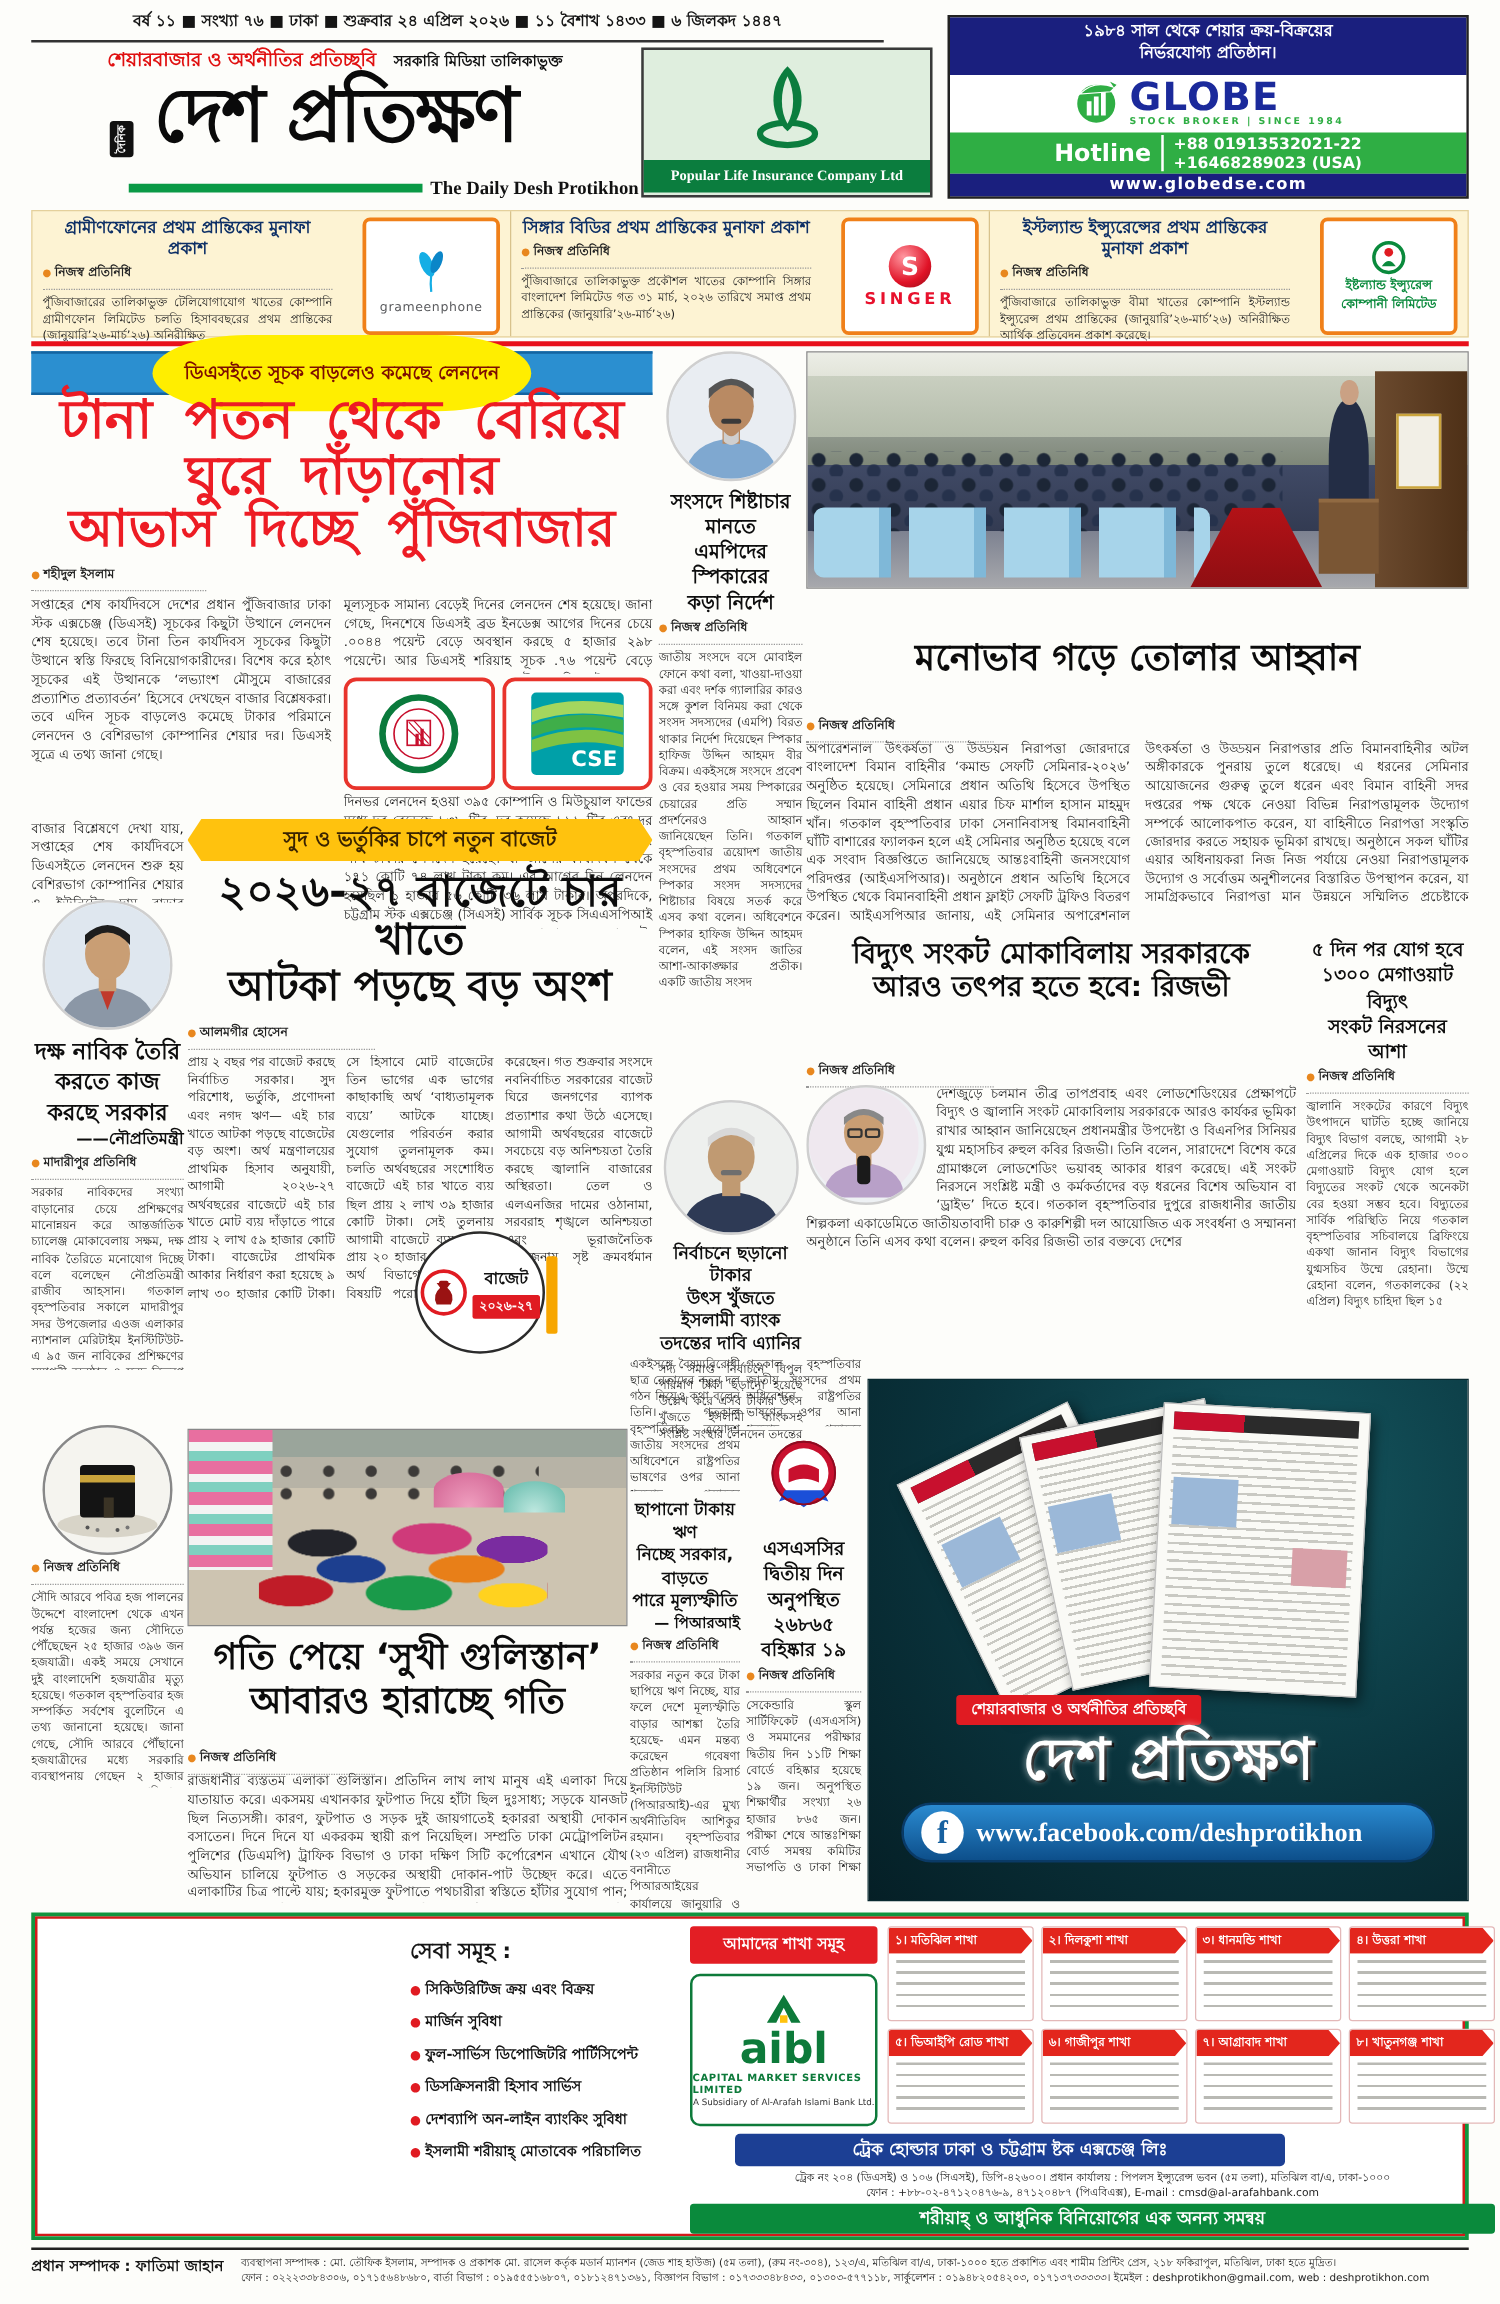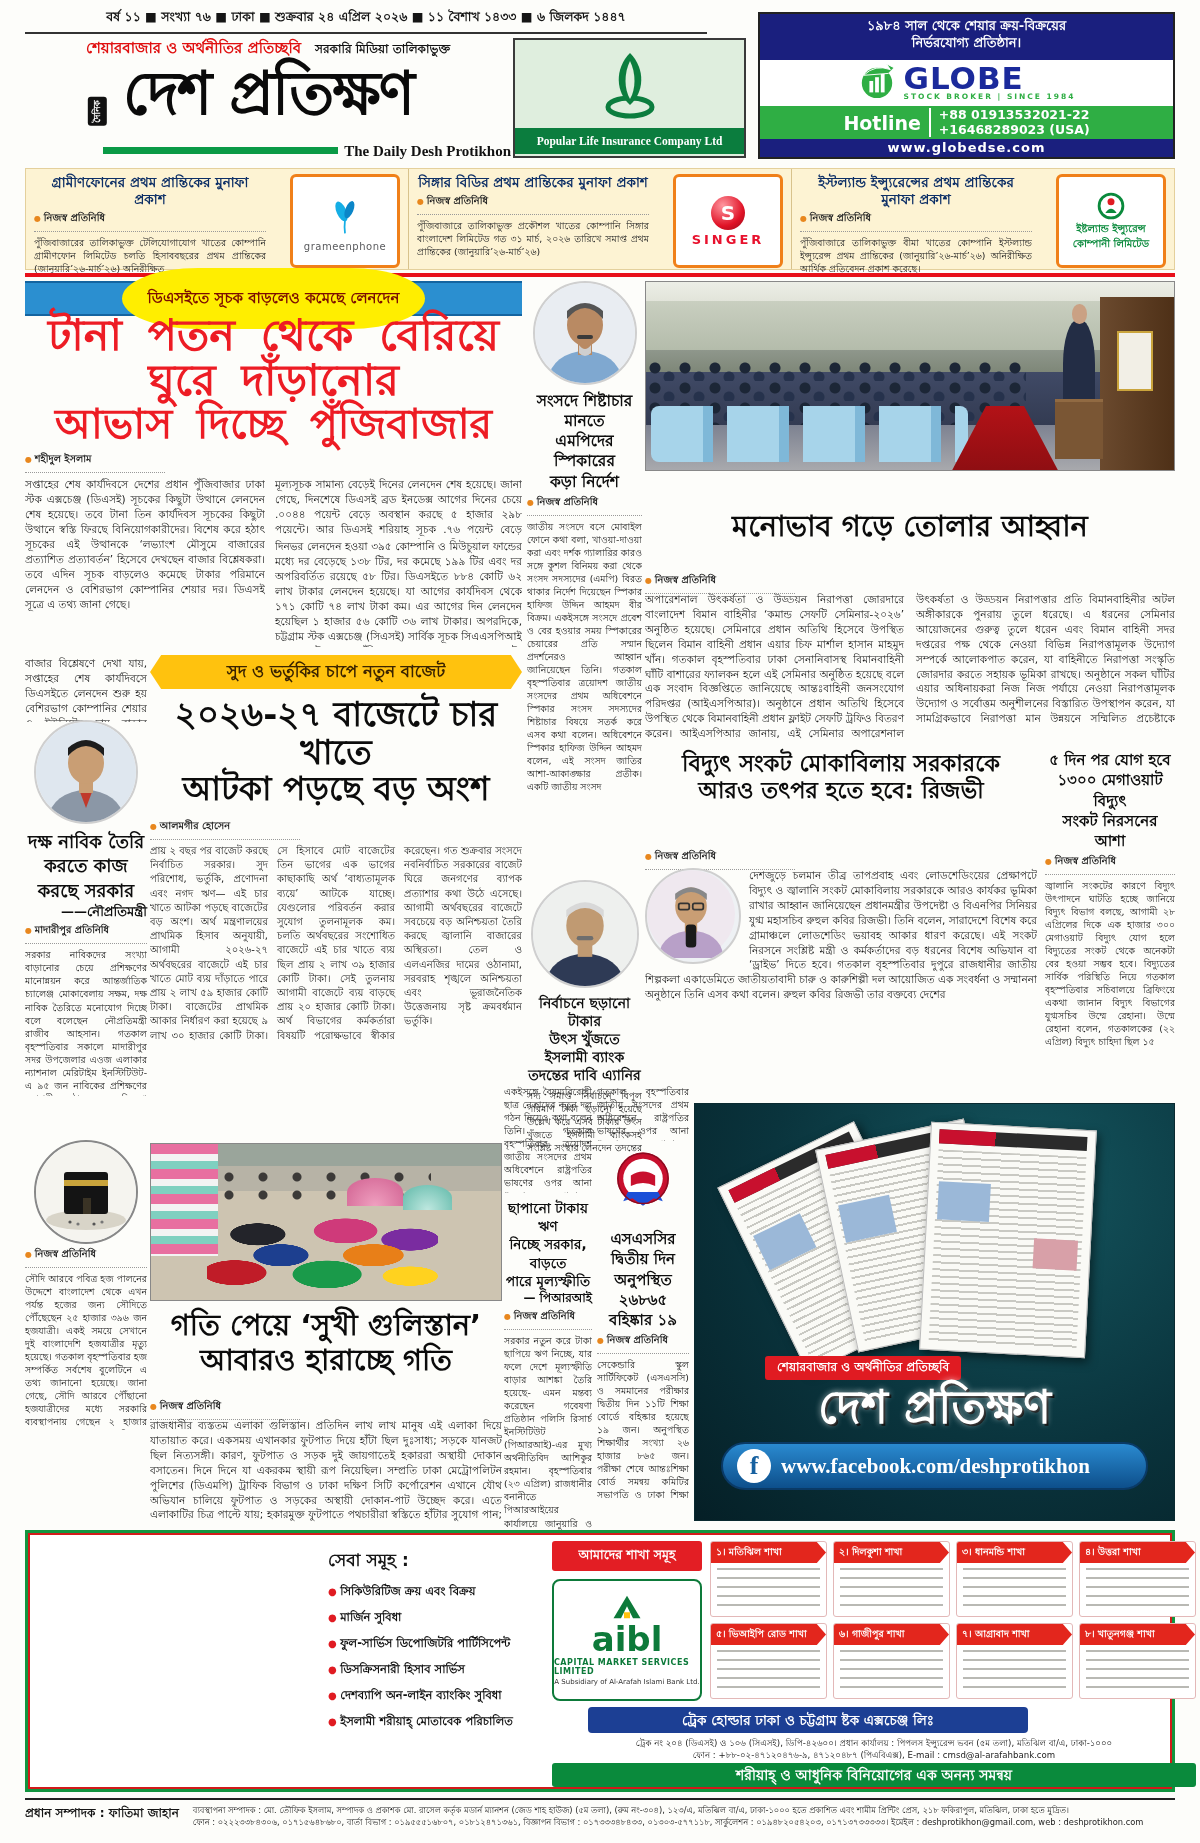--- a/index.html
+++ b/index.html
@@ -291,20 +291,42 @@
     </div>
     <div class="lead-h">
       <span class="l1">টানা পতন থেকে বেরিয়ে ঘুরে দাঁড়ানোর</span>
       <span class="l2">আভাস দিচ্ছে পুঁজিবাজার</span>
     </div>
     <div class="byline" style="width:140px">শহীদুল ইসলাম</div>
     <div class="lead-cols">
       <div class="body-sm" style="width:240px;height:196px">সপ্তাহের শেষ কার্যদিবসে দেশের প্রধান পুঁজিবাজার ঢাকা স্টক এক্সচেঞ্জ (ডিএসই) সূচকের কিছুটা উত্থানে লেনদেন শেষ হয়েছে। তবে টানা তিন কার্যদিবস সূচকের কিছুটা উত্থানে স্বস্তি ফিরছে বিনিয়োগকারীদের। বিশেষ করে হঠাৎ সূচকের এই উত্থানকে ‘লভ্যাংশ মৌসুমে বাজারের প্রত্যাশিত প্রত্যাবর্তন’ হিসেবে দেখছেন বাজার বিশ্লেষকরা। তবে এদিন সূচক বাড়লেও কমেছে টাকার পরিমানে লেনদেন ও বেশিরভাগ কোম্পানির শেয়ার দর। ডিএসই সূত্রে এ তথ্য জানা গেছে।</div>
       <div style="width:247px">
         <div class="body-sm" style="height:62px">মূল্যসূচক সামান্য বেড়েই দিনের লেনদেন শেষ হয়েছে। জানা গেছে, দিনশেষে ডিএসই ব্রড ইনডেক্স আগের দিনের চেয়ে .০০৪৪ পয়েন্ট বেড়ে অবস্থান করছে ৫ হাজার ২৯৮ পয়েন্টে। আর ডিএসই শরিয়াহ সূচক .৭৬ পয়েন্ট বেড়ে অবস্থান করছে ১ হাজার ৬৬ পয়েন্টে এবং ডিএসই ৩০ সূচক ১০ পয়েন্ট বেড়ে অবস্থান করছে ২ হাজার ১৪ পয়েন্টে।</div>
+        <div class="logo-duo">
+          <div class="mlogo">
+            <svg width="66" height="66" viewBox="0 0 100 100">
+              <circle cx="50" cy="50" r="44" fill="#fff" stroke="#0a7a3c" stroke-width="8"></circle>
+              <circle cx="50" cy="50" r="30" fill="#fff" stroke="#c8102e" stroke-width="2"></circle>
+              <rect x="36" y="34" width="28" height="30" fill="none" stroke="#c8102e" stroke-width="2"></rect>
+              <path d="M38 36 L62 62 M44 34 L64 56 M36 44 L58 64" stroke="#c8102e" stroke-width="1.5"></path>
+              <rect x="46" y="50" width="4" height="14" fill="#c8102e"></rect>
+              <rect x="52" y="44" width="4" height="20" fill="#c8102e"></rect>
+            </svg>
+          </div>
+          <div class="mlogo">
+            <div class="cse-tile">
+              <svg width="74" height="66" viewBox="0 0 74 66" style="position:absolute;left:0;top:0">
+                <path d="M0 14 Q30 2 74 10 L74 20 Q30 12 0 24 Z" fill="#a4d65e"></path>
+                <path d="M0 26 Q34 12 74 22 L74 32 Q34 22 0 36 Z" fill="#3fae49"></path>
+                <path d="M0 38 Q38 24 74 34 L74 44 Q38 34 0 48 Z" fill="#7fc243"></path>
+              </svg>
+              <span class="cse-txt">CSE</span>
+            </div>
+          </div>
+        </div>
         <div class="body-sm" style="height:108px">
           <span>দিনভর লেনদেন হওয়া ৩৯৫ কোম্পানি ও মিউচুয়াল ফান্ডের মধ্যে দর বেড়েছে ১৩৮ টির, দর কমেছে ১৯৯ টির এবং দর অপরিবর্তিত রয়েছে ৫৮ টির। ডিএসইতে ৮৮৪ কোটি ৬২ লাখ টাকার লেনদেন হয়েছে। যা আগের কার্যদিবস থেকে ১৭১ কোটি ৭৪ লাখ টাকা কম। এর আগের দিন লেনদেন হয়েছিল ১ হাজার ৫৬ কোটি ৩৬ লাখ টাকার।</span>
           <span>অপরদিকে, চট্টগ্রাম স্টক এক্সচেঞ্জ (সিএসই) সার্বিক সূচক সিএএসপিআই ৩৪ পয়েন্ট বেড়ে দাঁড়িয়েছে ১৪ হাজার ৮৩১ পয়েন্টে। সিএসইতে ২১৬ টি কোম্পানি লেনদেনে অংশ নিয়েছে। এসব কোম্পানির মধ্যে ৭৪ টির দর বেড়েছে, কমেছে ১০৩ টির এবং ৩৯ টির দর অপরিবর্তিত রয়েছে। সিএসইতে ২১ কোটি ৫৬ লাখ টাকার শেয়ার ও ইউনিট লেনদেন হয়েছে।</span>
         </div>
       </div>
     </div>
   </div>
   <div class="abs body-sm" style="left:25px;top:656px;width:122px;height:66px">বাজার বিশ্লেষণে দেখা যায়, সপ্তাহের শেষ কার্যদিবসে ডিএসইতে লেনদেন শুরু হয় বেশিরভাগ কোম্পানির শেয়ার ও ইউনিটের দাম বাড়ার মাধ্যমে। ফলে লেনদেনের শুরুতে সূচকের ঊর্ধ্বমুখিতার দেখা মিললেও লেনদেনের সময় আধাঘণ্টা গড়ানোর আগেই দাম কমার তালিকায় চলে আসে বেশি কোম্পানি। এতে লেনদেনের এক পর্যায়ে সূচক ঋণাত্মক হয়ে পড়ে। তবে লেনদেনের শেষদিকে কিছু বড় মূলধনী কোম্পানির শেয়ার দাম বাড়ায়</div>
 
   <div class="abs" style="left:527px;top:281px;width:115px;height:800px">
@@ -371,20 +393,32 @@
     <div id="budget-ribbon">সুদ ও ভর্তুকির চাপে নতুন বাজেট</div>
     <div class="bud-h" style="margin-top:6px">
       <span class="l1">২০২৬-২৭ বাজেটে চার খাতে</span>
       <span class="l2">আটকা পড়ছে বড় অংশ</span>
     </div>
     <div class="byline" style="width:150px;margin-top:8px">আলমগীর হোসেন</div>
     <div class="body-sm cols3" style="height:322px;font-size:10px">
       <span>প্রায় ২ বছর পর বাজেট করছে নির্বাচিত সরকার। সুদ পরিশোধ, ভর্তুকি, প্রণোদনা এবং নগদ ঋণ— এই চার খাতে আটকা পড়ছে বাজেটের বড় অংশ। অর্থ মন্ত্রণালয়ের প্রাথমিক হিসাব অনুযায়ী, আগামী ২০২৬-২৭ অর্থবছরের বাজেটে এই চার খাতে মোট ব্যয় দাঁড়াতে পারে প্রায় ২ লাখ ৫৯ হাজার কোটি টাকা। বাজেটের প্রাথমিক আকার নির্ধারণ করা হয়েছে ৯ লাখ ৩০ হাজার কোটি টাকা। সে হিসাবে মোট বাজেটের তিন ভাগের এক ভাগের কাছাকাছি অর্থ ‘বাধ্যতামূলক ব্যয়ে’ আটকে যাচ্ছে। যেগুলোর পরিবর্তন করার সুযোগ তুলনামূলক কম। চলতি অর্থবছরের সংশোধিত বাজেটে এই চার খাতে ব্যয় ছিল প্রায় ২ লাখ ৩৯ হাজার কোটি টাকা। সেই তুলনায় আগামী বাজেটে ব্যয় বাড়ছে প্রায় ২০ হাজার কোটি টাকা।</span>
       <span>অর্থ বিভাগের কর্মকর্তারা বিষয়টি পরোক্ষভাবে স্বীকার করেছেন। গত শুক্রবার সংসদে নবনির্বাচিত সরকারের বাজেট ঘিরে জনগণের ব্যাপক প্রত্যাশার কথা উঠে এসেছে। আগামী অর্থবছরের বাজেটে সবচেয়ে বড় অনিশ্চয়তা তৈরি করছে জ্বালানি বাজারের অস্থিরতা। তেল ও এলএনজির দামের ওঠানামা, সরবরাহ শৃঙ্খলে অনিশ্চয়তা এবং ভূরাজনৈতিক উত্তেজনায় সৃষ্ট ক্রমবর্ধমান ভর্তুকি।</span>
     </div>
+  </div>
+  <div id="bud-badge" class="abs">
+    <svg width="38" height="38" viewBox="0 0 40 40">
+      <circle cx="20" cy="20" r="18" fill="#fff" stroke="#e01b22" stroke-width="3"></circle>
+      <path d="M14 12 L26 12 L23 16 Q30 22 26 30 L14 30 Q10 22 17 16 Z" fill="#9a1313"></path>
+      <rect x="16" y="10" width="8" height="3" rx="1.5" fill="#9a1313"></rect>
+    </svg>
+    <div class="bb-txts">
+      <span class="bb-label">বাজেট</span>
+      <span class="bb-year">২০২৬-২৭</span>
+    </div>
+    <div class="bud-badge-bar"></div>
   </div>
 
   <div class="abs" style="left:25px;top:720px;width:122px;height:418px">
     <div class="pcircle" style="width:100px;height:100px;margin:0 auto">
       <svg viewBox="0 0 100 100" width="100" height="100">
         <circle cx="50" cy="50" r="50" fill="#dfe7ef"></circle>
         <ellipse cx="50" cy="96" rx="37" ry="28" fill="#8b97a6"></ellipse>
         <path d="M44 70 L50 86 L56 70 Z" fill="#c0392b"></path>
         <rect x="43" y="56" width="14" height="15" fill="#c99e74"></rect>
         <ellipse cx="50" cy="41" rx="18" ry="21" fill="#c99e74"></ellipse>

